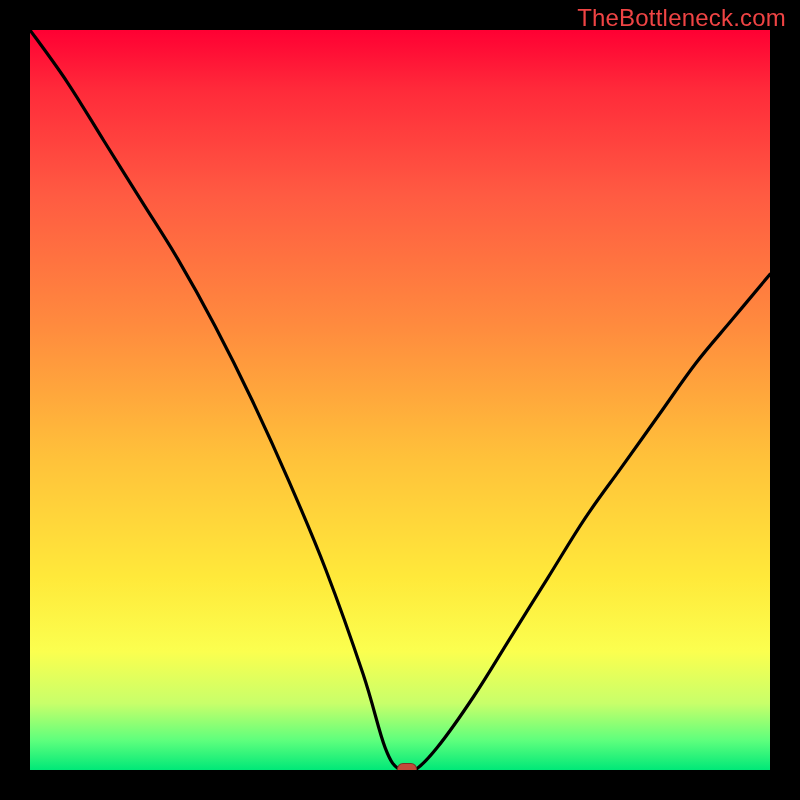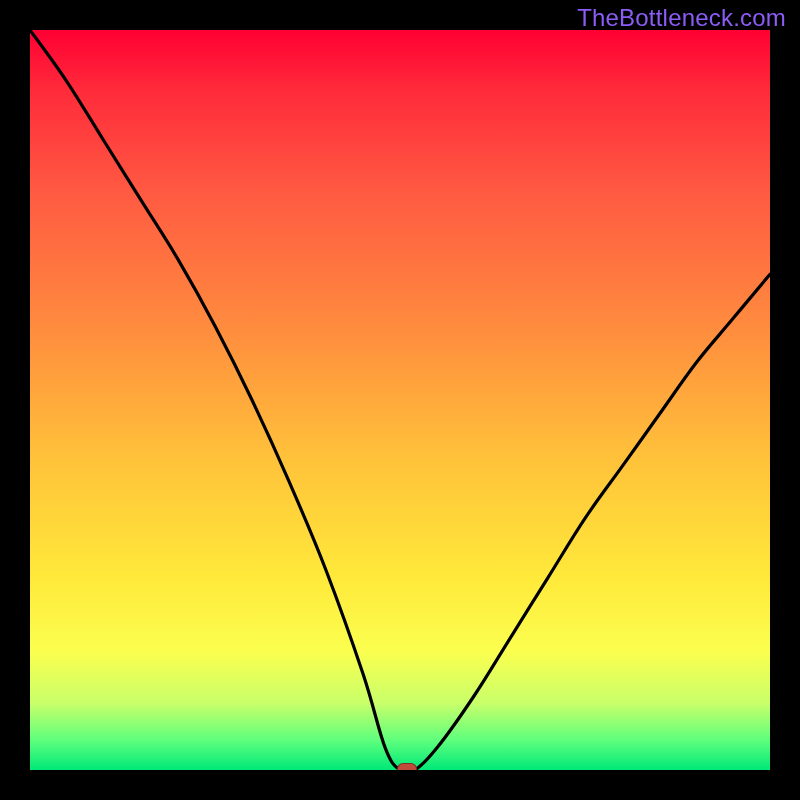--- a/index.html
+++ b/index.html
@@ -14,21 +14,21 @@
   .frame {
     position: relative;
     width: 800px;
     height: 800px;
     background: #000;
   }
   .watermark {
     position: absolute;
     top: 4px;
     right: 14px;
-    color: #8b5cf6;
+    color: #ef4444;
     font-size: 24px;
     font-weight: 500;
     letter-spacing: 0.2px;
     z-index: 5;
     user-select: none;
   }
   .plot-area {
     position: absolute;
     left: 30px;
     top: 30px;

